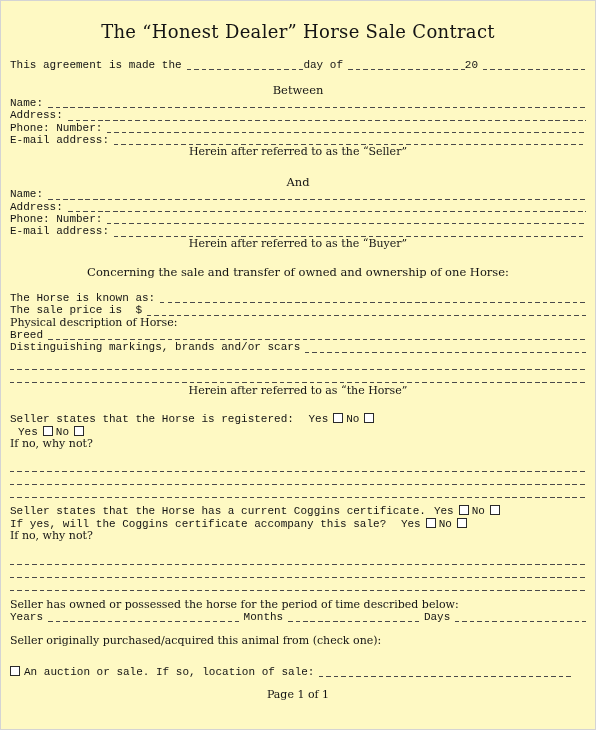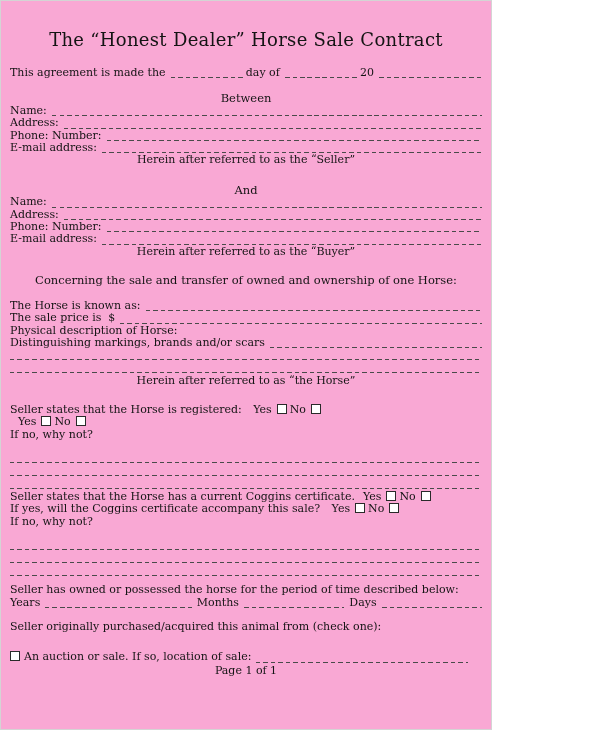--- a/index.html
+++ b/index.html
@@ -1,29 +1,29 @@
 <!DOCTYPE html>
 <html><head>
 <meta charset="utf-8">
 <style>
   html,body { margin:0; padding:0; background:#fff; }
   .page {
-    width:492px; height:730px; box-sizing:border-box;
+    width:596px; height:730px; box-sizing:border-box;
     border:1px solid #d4d4d4;
-    padding:27px 9px 0 9px;
+    padding:19px 9px 0 9px;
     font-family:"DejaVu Serif", serif;
     font-size:11px; line-height:12.4px; color:#141414;
-    background:#f9a8d4; overflow:hidden;
+    background:#fef9c3; overflow:hidden;
   }
   .title {
     margin:0; font-size:18px; font-weight:400;
     text-align:center; line-height:23px; letter-spacing:.3px;
   }
   .sect { margin:0; font-size:11.5px; font-weight:400; text-align:center; line-height:12.4px; }
-  .row { display:flex; }
+  .row { display:flex;font-family:Liberation Mono, monospace; }
   .row span.t { white-space:pre; }
   .fill {
     flex:1; min-width:14px; height:11px; align-self:flex-end;
     margin:0 0 1px 5px;
     background-image:repeating-linear-gradient(90deg,#4a4a4a 0 4.5px,transparent 4.5px 7.5px);
     background-size:100% 1px; background-repeat:no-repeat; background-position:left bottom;
   }
   .fill.mr { margin-right:5px; }
   .blank {
     height:13px;
@@ -31,25 +31,25 @@
     background-size:100% 1px; background-repeat:no-repeat; background-position:left bottom 2px;
   }
   .center { text-align:center; }
   .cb {
     display:inline-block; width:8px; height:8px;
     border:1px solid #2a2a2a; background:#fff;
     margin-left:5px; vertical-align:-1px;
   }
   .yn { margin-left:8px; }
   .no-l { margin-left:3px; }
-  .mt5{} .mt6{margin-top:6px;} .mt11{margin-top:11px;}
+  .mt5{margin-top:5px;} .mt6{margin-top:6px;} .mt11{margin-top:11px;}
   .mt12{margin-top:12px;} .mt13{margin-top:13px;} .mt16{margin-top:16px;}
   .mt17{margin-top:17px;} .mt18{margin-top:18px;}
   .f-short{flex:0 0 103px;} .f-12{flex:1.2;} .f-175{flex:1.75;}
-  .footer { text-align:center; margin-top:1px; }
+  .footer { text-align:center; margin-top:11px; }
 </style>
 </head>
 <body>
 
 <div class="page">
 
   <h1 class="title">The “Honest Dealer” Horse Sale Contract</h1>
 
   <div class="row mt16">
     <span class="t">This agreement is made the</span>
@@ -105,20 +105,24 @@
   <div class="row mt13">
     <span class="t">The Horse is known as:</span>
     <span class="fill"></span>
   </div>
   <div class="row">
     <span class="t">The sale price is  $</span>
     <span class="fill"></span>
   </div>
   <div>Physical description of Horse:</div>
   <div class="row">
+    <span class="t">Breed</span>
+    <span class="fill"></span>
+  </div>
+  <div class="row">
     <span class="t">Distinguishing markings, brands and/or scars</span>
     <span class="fill"></span>
   </div>
   <div class="blank mt5"></div>
   <div class="blank"></div>
   <div class="center">Herein after referred to as “the Horse”</div>
 
   <div class="row mt16">
     <span class="t">Seller states that the Horse is registered: </span>
     <span class="t yn">Yes</span>

